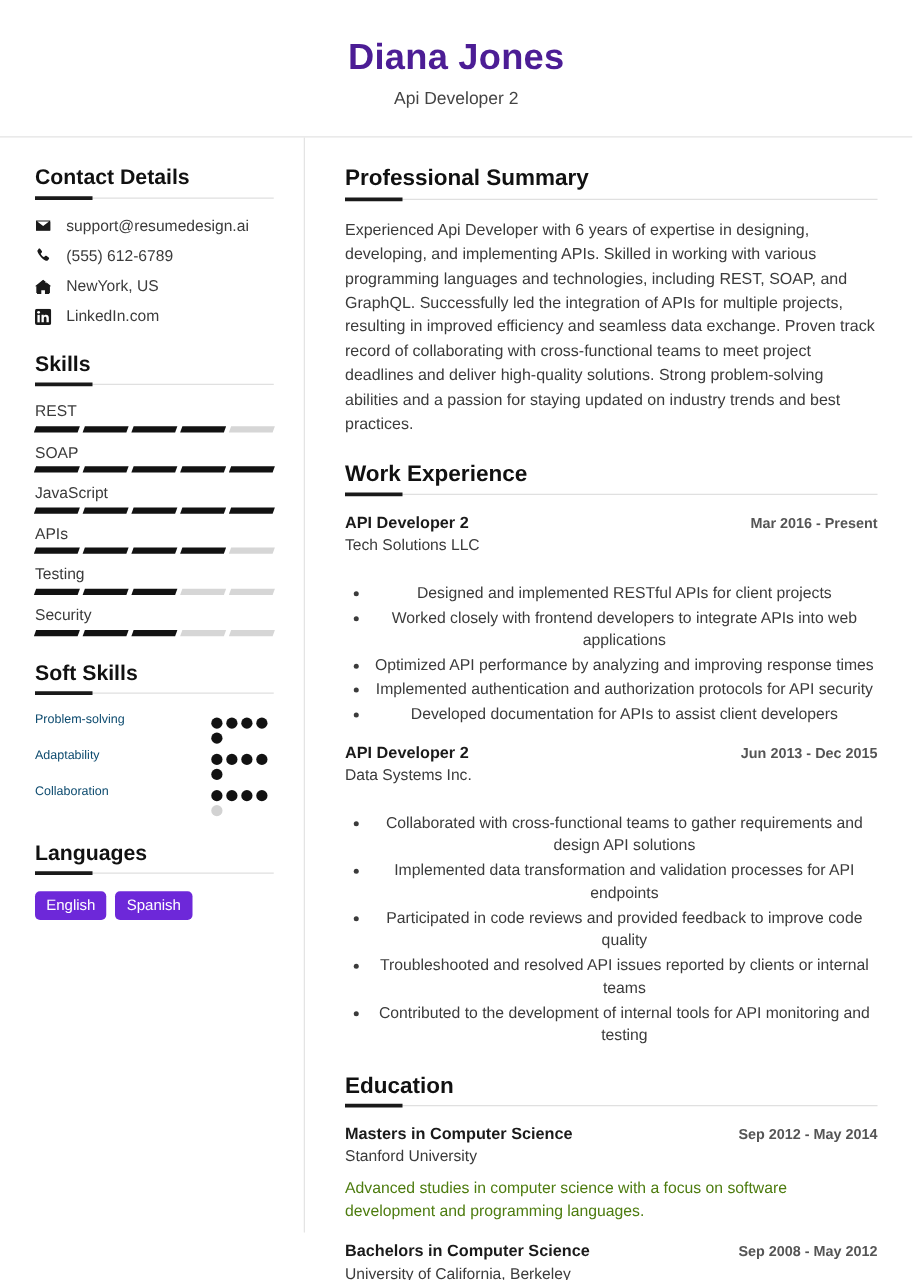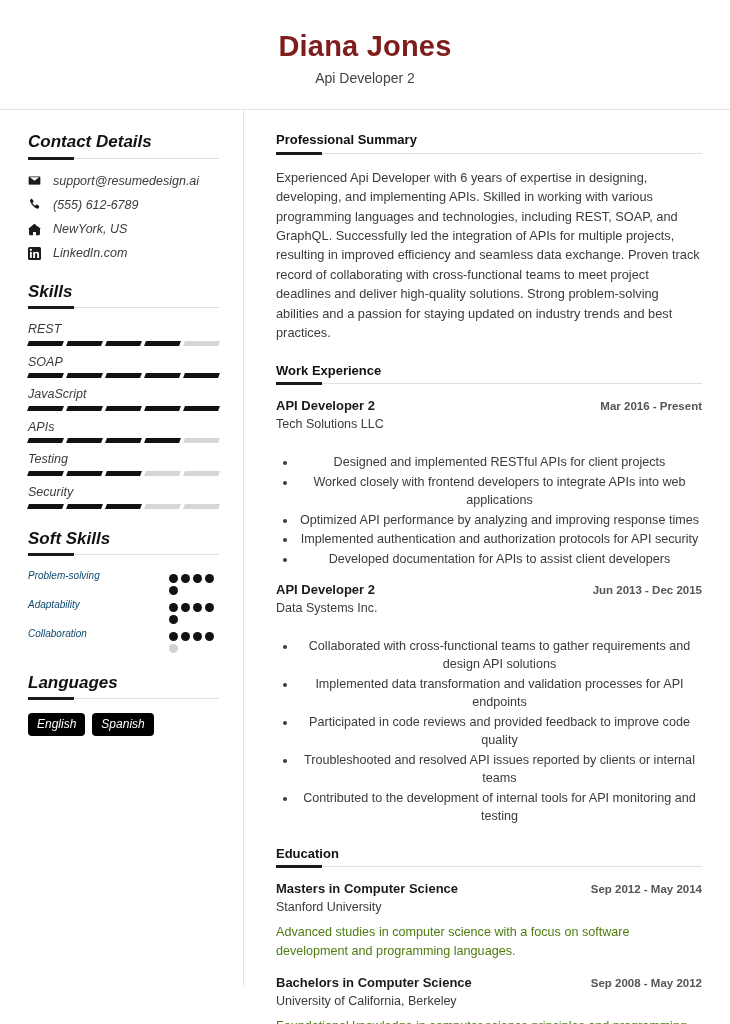--- a/index.html
+++ b/index.html
@@ -18,21 +18,21 @@
 
   
   .header {
     text-align: center;
     padding: 30px 0 22px 0;
     border-bottom: 1px solid #e4e4e4;
   }
   .name {
     font-size: 29px;
     font-weight: bold;
-    color: #7f1d1d;
+    color: #4c1d95;
     letter-spacing: 0.2px;
     line-height: 1.15;
     margin: 0;
   }
   .job-title {
     font-size: 14px;
     color: #444444;
     margin-top: 7px;
     line-height: 1.2;
   }
@@ -41,38 +41,37 @@
   .body-wrap {
     display: flex;
     align-items: flex-start;
   }
   .col-left {
     width: 244px;
     box-sizing: border-box;
     padding: 22px 24px 0 28px;
     border-right: 1px solid #e4e4e4;
     min-height: 876px;
-    font-style: italic;
   }
   .col-right {
     flex: 1;
     box-sizing: border-box;
     padding: 22px 28px 0 32px;
   }
 
   
   .sec-title {
     font-size: 17px;
     font-weight: bold;
     color: #111111;
     margin: 0 0 5px 0;
     line-height: 1.2;
   }
   .sec-title.right {
-    font-size: 13px;
+    font-size: 18px;
   }
   .sec-rule {
     position: relative;
     height: 1px;
     background: #e0e0e0;
     margin-bottom: 14px;
   }
   .sec-rule::before {
     content: "";
     position: absolute;
@@ -153,21 +152,21 @@
   }
   .dot.on { background: #121212; }
 
   
   .lang-wrap {
     display: flex;
     flex-wrap: wrap;
     gap: 7px;
   }
   .lang-pill {
-    background: #000000;
+    background: #6d28d9;
     color: #ffffff;
     font-size: 12px;
     padding: 4px 9px;
     border-radius: 4px;
     line-height: 1.25;
   }
 
   
   .summary {
     font-size: 12.8px;

